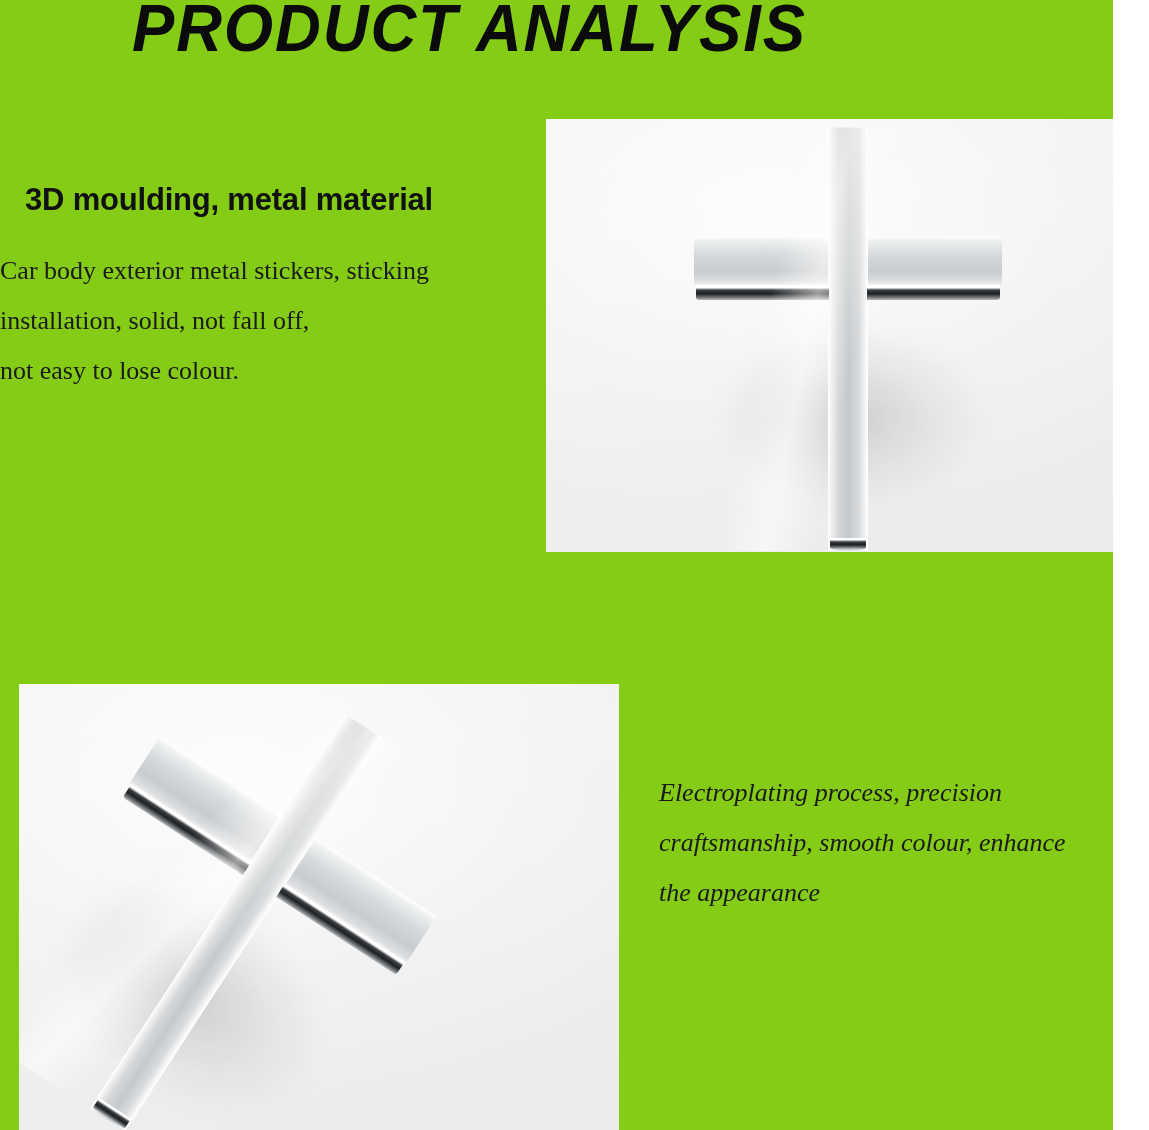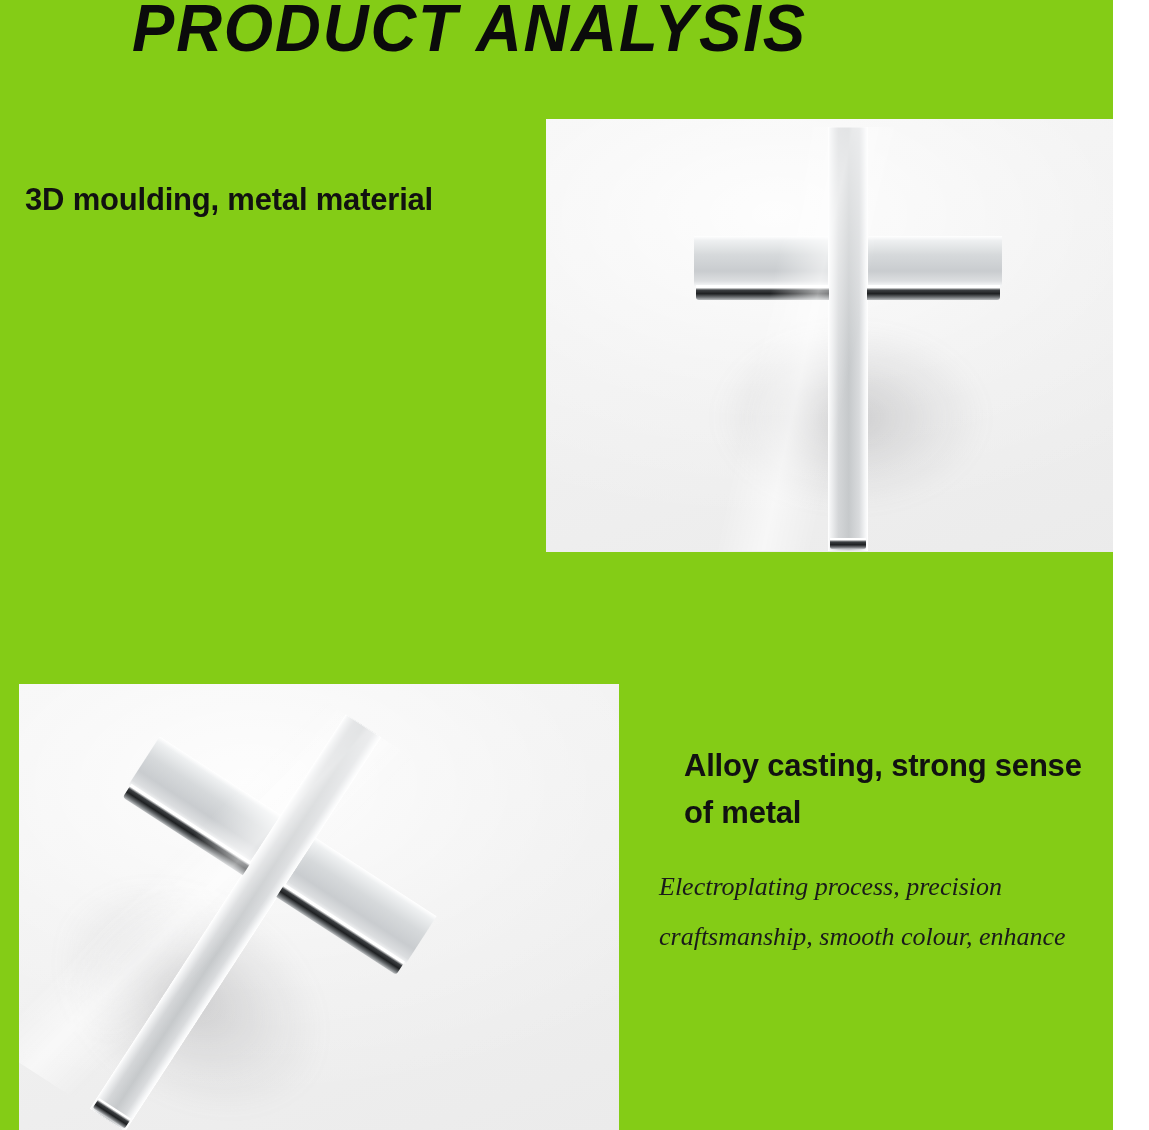--- a/index.html
+++ b/index.html
@@ -201,39 +201,41 @@
       <div class="limb-v"></div>
       <div class="bevel-h left"></div>
       <div class="bevel-h right"></div>
       <div class="bevel-v"></div>
       <div class="sheen"></div>
     </div>
   </div>
 
   <div class="text-block" id="text-left">
     <h2 class="block-heading">3D moulding, metal material</h2>
+    <p class="block-body">
+      <span class="body-line">Car body exterior metal stickers, sticking</span>
+      <span class="body-line">installation, solid, not fall off,</span>
+      <span class="body-line">not easy to lose colour.</span>
+    </p>
   </div>
 
   <div class="photo-panel" id="photo-bottom-left">
     <div class="panel-vignette"></div>
     <div class="cross" id="cross-tilted">
       <div class="shadow"></div>
       <div class="limb-h"></div>
       <div class="limb-v"></div>
       <div class="bevel-h left"></div>
       <div class="bevel-h right"></div>
       <div class="bevel-v"></div>
       <div class="sheen"></div>
     </div>
   </div>
 
   <div class="text-block" id="text-right">
-    <h2 class="block-heading">
-      <span style="display:block">Alloy casting, strong sense</span>
-      <span style="display:block">of metal</span>
-    </h2>
     <p class="block-body">
       <span class="body-line">Electroplating process, precision</span>
       <span class="body-line">craftsmanship, smooth colour, enhance</span>
+      <span class="body-line">the appearance</span>
     </p>
   </div>
 
 </div>
 
 </body></html>

